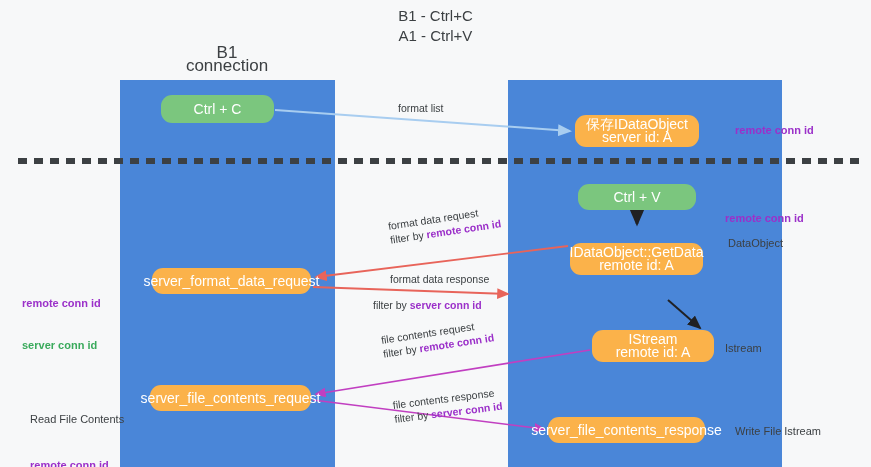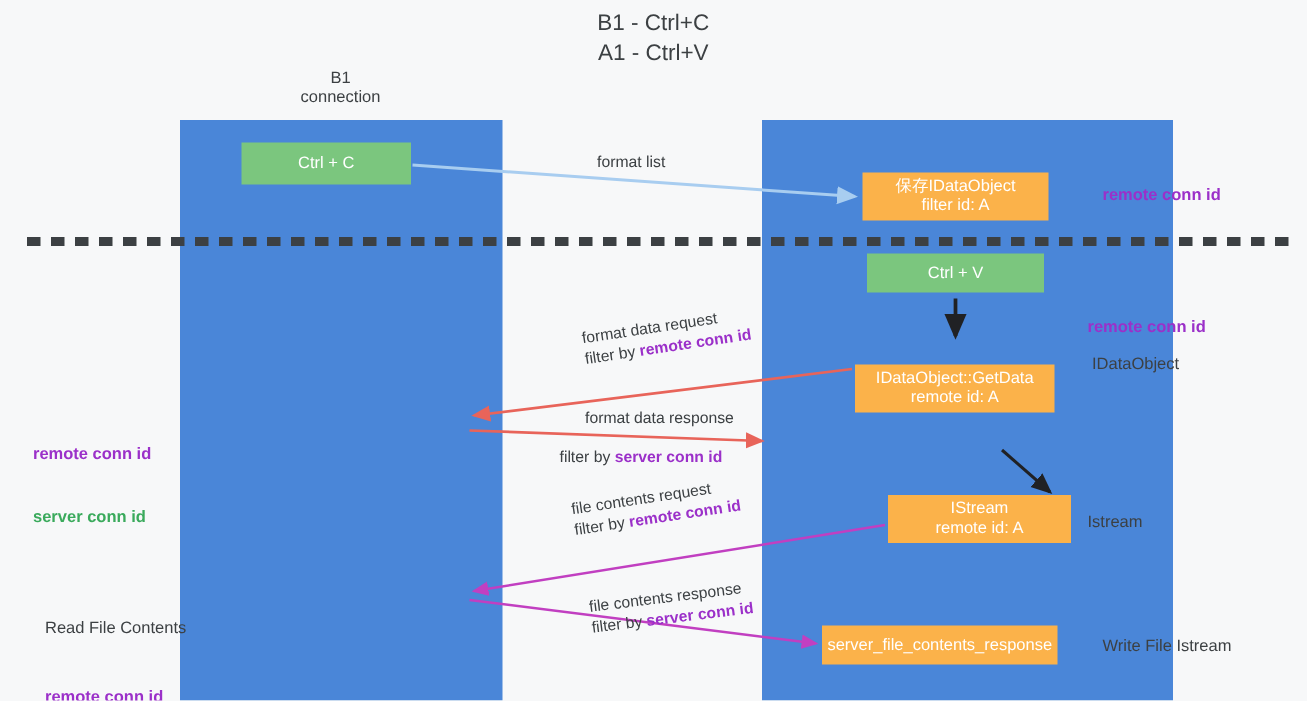--- a/index.html
+++ b/index.html
@@ -17,38 +17,38 @@
   #lane-b1{left:120px;top:80px;width:215px;height:387px;}
   #lane-a1{left:508px;top:80px;width:274px;height:387px;}
 
   
   .title{
     position:absolute;left:0;top:6px;width:871px;
     text-align:center;font-size:15px;color:#3c4043;line-height:20px;
     white-space:pre;
   }
   .lane-head{
-    position:absolute;text-align:center;font-size:11px;color:#3c4043;
+    position:absolute;text-align:center;font-size:17px;color:#3c4043;
     line-height:13px;white-space:pre;
   }
   #head-b1{left:137px;top:46px;width:180px;}
   #head-a1{left:525px;top:46px;width:240px;}
 
   
   .box{
     position:absolute;display:flex;align-items:center;justify-content:center;
-    text-align:center;color:#ffffff;font-size:11px;line-height:13px;
-    box-sizing:border-box;white-space:pre;
+    text-align:center;color:#ffffff;font-size:14px;line-height:13px;
+    box-sizing:border-box;white-space:pre;border-radius:11px;
   }
   .green{background:#7bc67e;}
   .orange{background:#fbb24a;}
 
   #box-ctrlc{left:161px;top:95px;width:113px;height:28px;}
   #box-dataobj{left:575px;top:115px;width:124px;height:32px;}
-  #box-ctrlv{left:578px;top:169px;width:118px;height:26px;}
+  #box-ctrlv{left:578px;top:184px;width:118px;height:26px;}
   #box-getdata{left:570px;top:228px;width:133px;height:32px;margin-top:15px;}
   #box-sfdreq{left:152px;top:268px;width:159px;height:26px;}
   #box-sfdres{left:512px;top:280px;width:156px;height:26px;}
   #box-istream{left:592px;top:330px;width:122px;height:32px;}
   #box-sfcreq{left:150px;top:385px;width:161px;height:26px;}
   #box-sfcres{left:548px;top:417px;width:157px;height:26px;}
 
   
   .note{position:absolute;font-size:11px;line-height:14px;white-space:pre;}
   .purple{color:#9b30c9;font-weight:bold;}
@@ -118,31 +118,33 @@
 
     <line x1="668" y1="300" x2="700" y2="328" stroke="#202124" stroke-width="2" marker-end="url(#ah-blk)"></line>
 
     <line x1="590" y1="350" x2="316" y2="394" stroke="#c13fc1" stroke-width="1.6" marker-end="url(#ah-mag)"></line>
 
     <line x1="313" y1="400" x2="544" y2="429" stroke="#c13fc1" stroke-width="1.6" marker-end="url(#ah-mag)"></line>
   </svg>
 
   <div class="box green" id="box-ctrlc">Ctrl + C</div>
   <div class="box orange" id="box-dataobj">保存IDataObject
-filter id: A</div>
+server id: A</div>
   <div class="box green" id="box-ctrlv">Ctrl + V</div>
   <div class="box orange" id="box-getdata">IDataObject::GetData
 remote id: A</div>
+  <div class="box orange" id="box-sfdreq">server_format_data_request</div>
   <div class="box orange" id="box-istream">IStream
 remote id: A</div>
+  <div class="box orange" id="box-sfcreq">server_file_contents_request</div>
   <div class="box orange" id="box-sfcres">server_file_contents_response</div>
 
   <div class="note purple" id="note-rc1">remote conn id</div>
   <div class="note purple" id="note-rc2">remote conn id</div>
-  <div class="note dark" id="note-dataobject">IDataObject</div>
+  <div class="note dark" id="note-dataobject">DataObject</div>
   <div class="note dark" id="note-istream">Istream</div>
   <div class="note dark" id="note-write">Write File Istream</div>
 
   <div class="note" id="note-left-1">
     <div class="purple">remote conn id</div>
     <div class="green-t">server conn id</div>
   </div>
 
   <div class="note" id="note-left-2">
     <div class="dark" style="margin-bottom:4px">Read File Contents</div>

